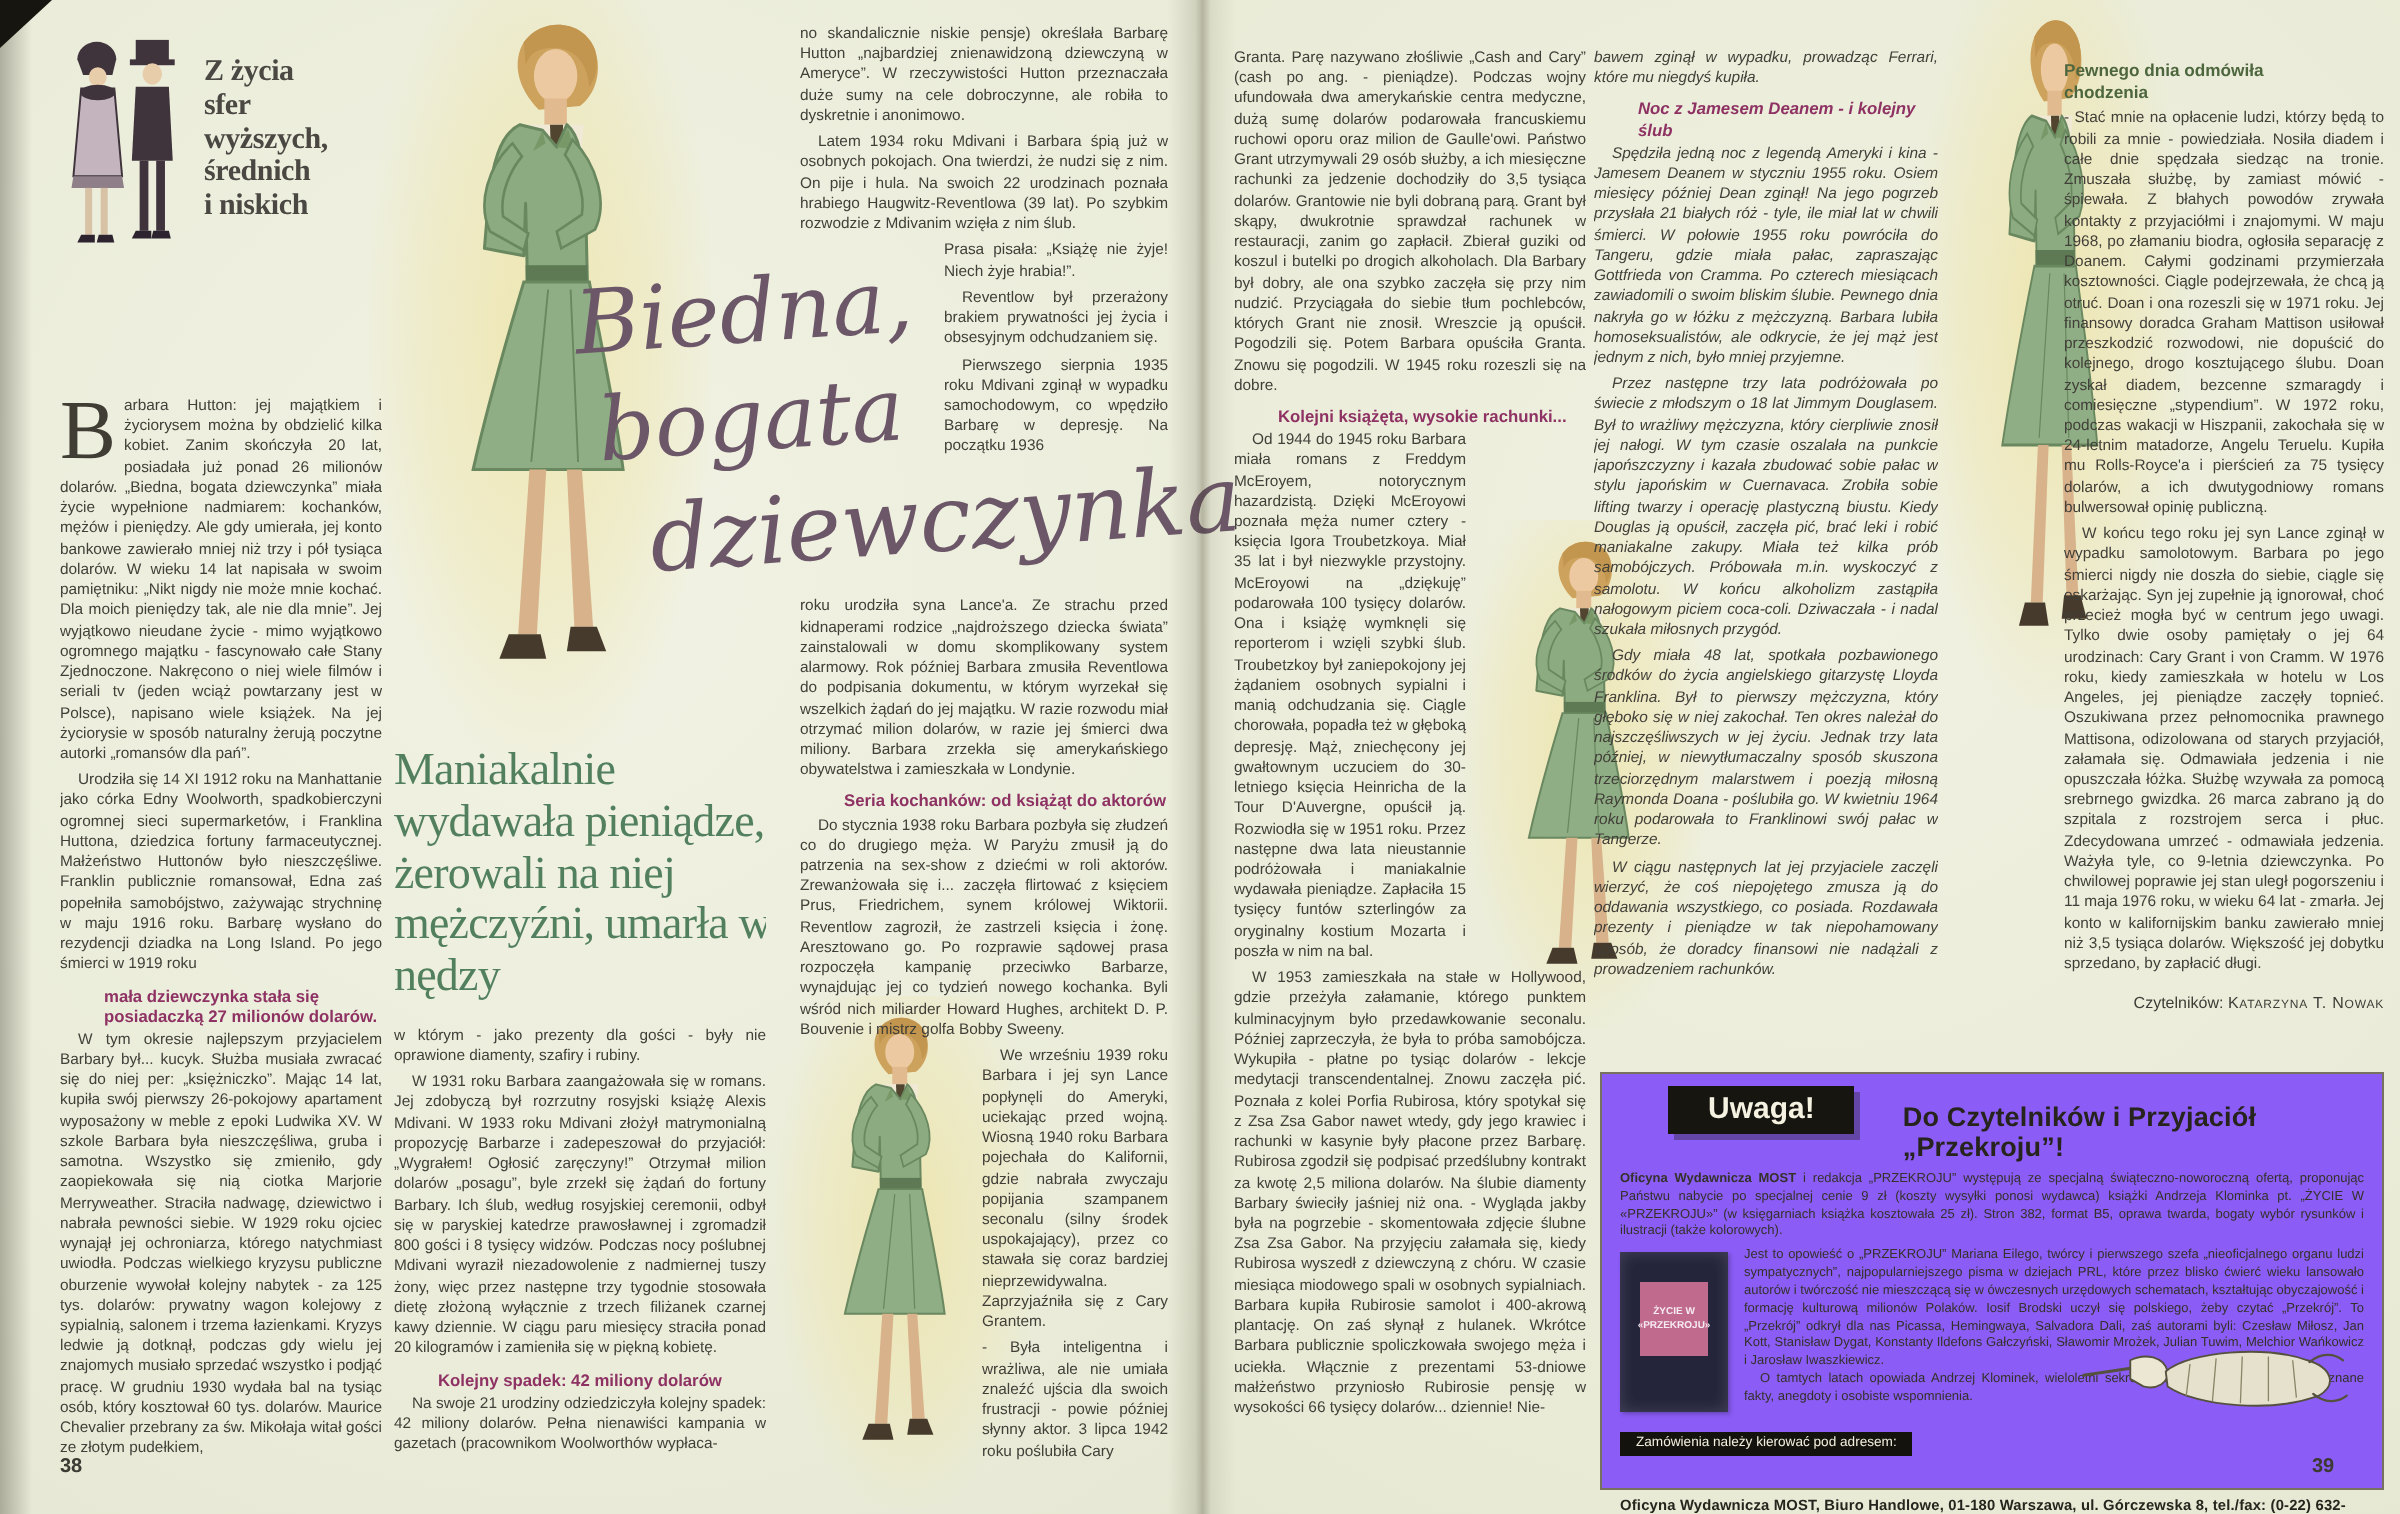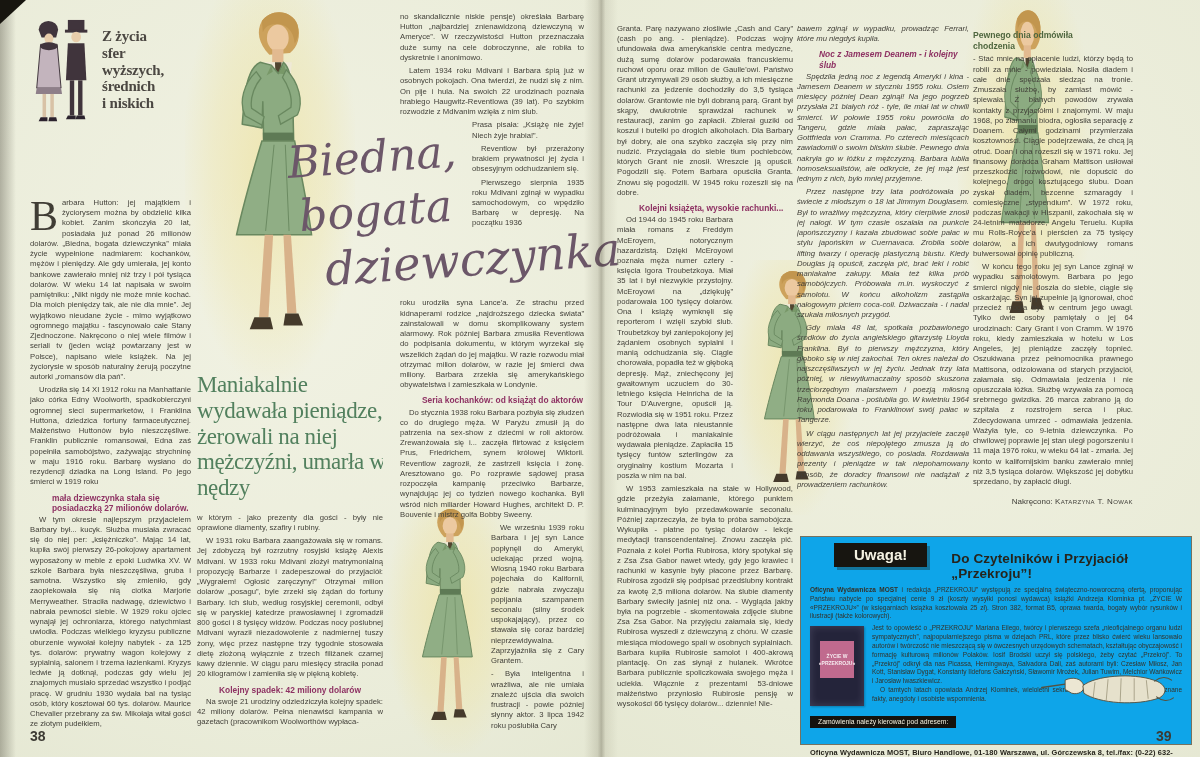--- a/index.html
+++ b/index.html
@@ -35,59 +35,59 @@
   .deck{font-family:"Liberation Serif",serif;font-weight:400;font-size:23px;line-height:1.12;
     letter-spacing:-0.4px;color:#52805e;width:196px;margin:0 0 12px 0;}
 
   
   .col{position:absolute;z-index:5;overflow:hidden;}
   #c38-1{left:30px;top:198px;width:161px;height:545px;}
   #c38-2{left:197px;top:372px;width:186px;height:383px;}
   #c38-3{left:400px;top:12px;width:184px;height:740px;}
   #c39-1{left:617px;top:24px;width:176px;height:731px;}
   #c39-2{left:797px;top:24px;width:172px;height:505px;font-style:italic;}
-  #c39-3{left:973px;top:30px;width:160px;height:510px;}
+  #c39-3{left:1032px;top:30px;width:160px;height:510px;}
 
   .bodytext p{margin:0 0 3px;font-size:7.7px;line-height:1.33;text-align:justify;color:#413f38;}
   .bodytext p.ind{text-indent:9px;}
   .sub-m{color:#8e3263;font-weight:bold;font-size:8.4px;margin:5px 0 2px;line-height:1.2;padding-left:22px;}
   .sub-g{color:#4e663e;font-weight:bold;font-size:8.6px;margin:0 0 3px;line-height:1.25;width:120px;}
   .narrow{margin-left:72px;min-height:178px;}
   .has-dropcap .dropcap{float:left;font-family:"Liberation Serif",serif;font-size:42px;line-height:0.78;
     padding:2px 4px 0 0;color:#403d35;}
 
   .fig-spacer-left{float:left;width:86px;height:235px;margin:2px 5px 0 0;}
   .fig-spacer-right{float:right;width:56px;height:250px;margin:14px 0 4px 4px;}
 
   .figure{position:absolute;z-index:2;pointer-events:none;}
 
   .byline{text-align:right;font-size:8px;margin-top:10px;color:#3e3c36;}
   .byline .name{font-variant:small-caps;letter-spacing:0.4px;}
 
   
   .promo{position:absolute;left:800px;top:536px;width:392px;height:209px;z-index:6;box-sizing:border-box;
-    border:1px solid #76725f;background:#0ea5e9;padding:6px 9px;}
+    border:1px solid #76725f;background:#8b5cf6;padding:6px 9px;}
   .promo-head{display:flex;align-items:flex-start;}
   .promo-label{background:#171510;color:#f5f2e2;font-weight:bold;font-size:15px;padding:3px 20px 4px;
     margin-left:24px;box-shadow:3px 3px 0 rgba(30,28,18,0.35);}
   .promo-heading{font-weight:bold;font-size:13.5px;color:#26241c;margin:8px 0 0 24px;letter-spacing:0.1px;}
   .promo p{margin:0;font-size:6.5px;line-height:1.36;text-align:justify;color:#34322a;}
   .promo .p1{margin-top:5px;}
   .promo-cols{margin-top:3px;min-height:86px;}
   .book-cover{float:left;width:54px;height:80px;background:#24243a;position:relative;margin:2px 8px 1px 0;
     box-shadow:inset 0 0 8px rgba(220,215,255,0.18), 1px 1px 2px rgba(0,0,0,0.25);}
   .book-cover-inner{position:absolute;left:10px;right:10px;top:15px;bottom:28px;background:#c06a8e;
     color:#f6ebf0;font-size:5px;font-weight:bold;display:flex;align-items:center;justify-content:center;
     text-align:center;line-height:1.3;}
   .orders-bar{display:inline-block;clear:left;background:#14120d;color:#f3f0df;font-size:6.8px;
     padding:2.5px 8px;margin-top:5px;}
   .promo-address{font-weight:bold;font-size:7.4px;margin-top:20px;color:#26241c;letter-spacing:0.1px;}
   .pointing{position:absolute;right:12px;bottom:34px;}
 
-  .pagenum{position:absolute;font-weight:bold;font-size:14px;color:#3c3a33;z-index:7;}
+  .pagenum{position:absolute;font-weight:bold;font-size:10px;color:#3c3a33;z-index:7;}
   #pn-left{left:30px;top:728px;}
   #pn-right{left:1156px;top:728px;}
 </style>
 </head>
 <body>
 
 <div class="spread">
   <div class="page page-left"></div>
   <div class="page page-right"></div>
 
@@ -219,21 +219,21 @@
     <p class="ind">Przez następne trzy lata podróżowała po świecie z młodszym o 18 lat Jimmym Douglasem. Był to wrażliwy mężczyzna, który cierpliwie znosił jej nałogi. W tym czasie oszalała na punkcie japońszczyzny i kazała zbudować sobie pałac w stylu japońskim w Cuernavaca. Zrobiła sobie lifting twarzy i operację plastyczną biustu. Kiedy Douglas ją opuścił, zaczęła pić, brać leki i robić maniakalne zakupy. Miała też kilka prób samobójczych. Próbowała m.in. wyskoczyć z samolotu. W końcu alkoholizm zastąpiła nałogowym piciem coca-coli. Dziwaczała - i nadal szukała miłosnych przygód.</p>
     <p class="ind">Gdy miała 48 lat, spotkała pozbawionego środków do życia angielskiego gitarzystę Lloyda Franklina. Był to pierwszy mężczyzna, który głęboko się w niej zakochał. Ten okres należał do najszczęśliwszych w jej życiu. Jednak trzy lata później, w niewytłumaczalny sposób skuszona trzeciorzędnym malarstwem i poezją miłosną Raymonda Doana - poślubiła go. W kwietniu 1964 roku podarowała to Franklinowi swój pałac w Tangerze.</p>
     <p class="ind">W ciągu następnych lat jej przyjaciele zaczęli wierzyć, że coś niepojętego zmusza ją do oddawania wszystkiego, co posiada. Rozdawała prezenty i pieniądze w tak niepohamowany sposób, że doradcy finansowi nie nadążali z prowadzeniem rachunków.</p>
   </div>
 
   <div class="col bodytext" id="c39-3">
     <div class="sub-g">Pewnego dnia odmówiła chodzenia</div>
     <p>- Stać mnie na opłacenie ludzi, którzy będą to robili za mnie - powiedziała. Nosiła diadem i całe dnie spędzała siedząc na tronie. Zmuszała służbę, by zamiast mówić - śpiewała. Z błahych powodów zrywała kontakty z przyjaciółmi i znajomymi. W maju 1968, po złamaniu biodra, ogłosiła separację z Doanem. Całymi godzinami przymierzała kosztowności. Ciągle podejrzewała, że chcą ją otruć. Doan i ona rozeszli się w 1971 roku. Jej finansowy doradca Graham Mattison usiłował przeszkodzić rozwodowi, nie dopuścić do kolejnego, drogo kosztującego ślubu. Doan zyskał diadem, bezcenne szmaragdy i comiesięczne „stypendium”. W 1972 roku, podczas wakacji w Hiszpanii, zakochała się w 24-letnim matadorze, Angelu Teruelu. Kupiła mu Rolls-Royce'a i pierścień za 75 tysięcy dolarów, a ich dwutygodniowy romans bulwersował opinię publiczną.</p>
     <p class="ind">W końcu tego roku jej syn Lance zginął w wypadku samolotowym. Barbara po jego śmierci nigdy nie doszła do siebie, ciągle się oskarżając. Syn jej zupełnie ją ignorował, choć przecież mogła być w centrum jego uwagi. Tylko dwie osoby pamiętały o jej 64 urodzinach: Cary Grant i von Cramm. W 1976 roku, kiedy zamieszkała w hotelu w Los Angeles, jej pieniądze zaczęły topnieć. Oszukiwana przez pełnomocnika prawnego Mattisona, odizolowana od starych przyjaciół, załamała się. Odmawiała jedzenia i nie opuszczała łóżka. Służbę wzywała za pomocą srebrnego gwizdka. 26 marca zabrano ją do szpitala z rozstrojem serca i płuc. Zdecydowana umrzeć - odmawiała jedzenia. Ważyła tyle, co 9-letnia dziewczynka. Po chwilowej poprawie jej stan uległ pogorszeniu i 11 maja 1976 roku, w wieku 64 lat - zmarła. Jej konto w kalifornijskim banku zawierało mniej niż 3,5 tysiąca dolarów. Większość jej dobytku sprzedano, by zapłacić długi.</p>
     <div class="byline">
-      <span>Nakręcono:</span>
+      <span>Czytelników:</span>
       <span class="name">Katarzyna T. Nowak</span>
     </div>
   </div>
 
   <div class="promo">
     <div class="promo-head">
       <div class="promo-label">Uwaga!</div>
       <div class="promo-heading">Do Czytelników i Przyjaciół „Przekroju”!</div>
     </div>
     <p class="p1"><b>Oficyna Wydawnicza MOST</b><span> i redakcja „PRZEKROJU” występują ze specjalną świąteczno-noworoczną ofertą, proponując Państwu nabycie po specjalnej cenie 9 zł (koszty wysyłki ponosi wydawca) książki Andrzeja Klominka pt. „ŻYCIE W «PRZEKROJU»” (w księgarniach książka kosztowała 25 zł). Stron 382, format B5, oprawa twarda, bogaty wybór rysunków i ilustracji (także kolorowych).</span></p>

